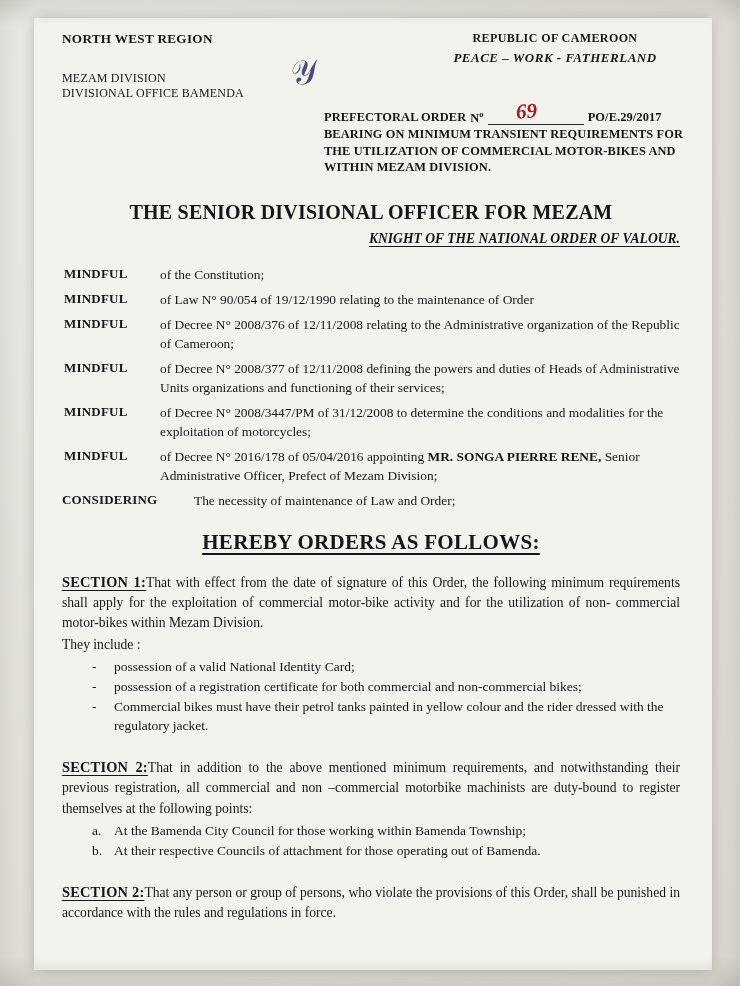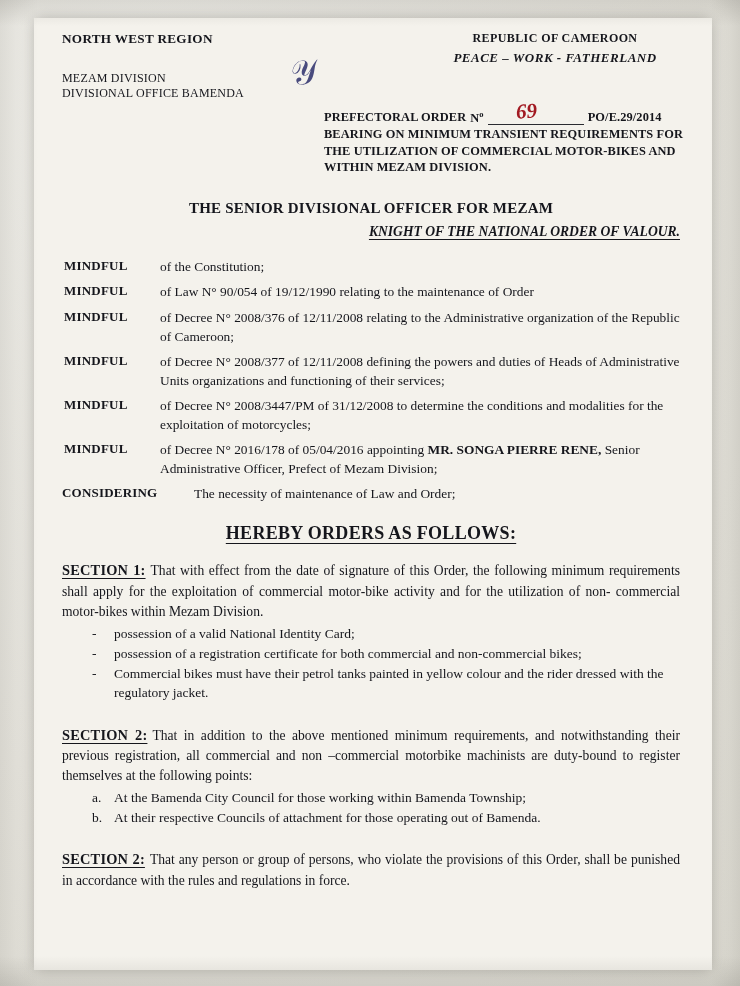--- a/index.html
+++ b/index.html
@@ -136,21 +136,21 @@
   }
   .sup { font-size: 8.5px; vertical-align: super; }
 
   
   .title-wrap {
     text-align: center;
     margin-top: 22px;
   }
   .title1 {
     font-weight: bold;
-    font-size: 15px;
+    font-size: 20px;
     letter-spacing: .2px;
   }
   .title2 {
     font-weight: bold;
     font-style: italic;
     font-size: 13.6px;
     text-decoration: underline;
     text-underline-offset: 3px;
     margin-top: 3px;
     text-align: right;
@@ -172,40 +172,39 @@
     padding-left: 2px;
   }
   .mf-kw.wide { flex: 0 0 132px; padding-left: 0; }
   .mf-body { flex: 1; }
   .mf-body b { font-weight: bold; }
 
   
   .hereby {
     text-align: center;
     font-weight: bold;
-    font-size: 18px;
+    font-size: 21px;
     letter-spacing: .3px;
     text-decoration: underline;
     text-underline-offset: 4px;
     margin: 18px 0 14px 0;
   }
 
   
   .section { margin-bottom: 4px; }
   .sec-para {
     text-align: justify;
     font-size: 13.6px;
     line-height: 1.48;
   }
   .sec-label {
     font-weight: bold;
     font-size: 14.4px;
     text-decoration: underline;
     text-underline-offset: 3px;
-    margin-right: 5px;
     letter-spacing: .2px;
   }
   .they-include { margin-top: 2px; font-size: 13.6px; }
   ul.dash, ol.alpha {
     margin: 2px 0 0 0;
     padding-left: 30px;
     list-style: none;
   }
   ul.dash li, ol.alpha li {
     position: relative;
@@ -245,21 +244,21 @@
       </div>
     </div>
 
     <div class="order-block">
       <div class="order-line1">
         <span>PREFECTORAL ORDER</span>
         <span style="margin-left:4px;">N<span class="sup">o</span></span>
         <span class="ord-no">
           <span class="handwritten">69</span>
         </span>
-        <span>PO/E.29/2014</span>
+        <span>PO/E.29/2017</span>
       </div>
       <div>BEARING ON MINIMUM TRANSIENT REQUIREMENTS FOR</div>
       <div>THE UTILIZATION OF COMMERCIAL MOTOR-BIKES AND</div>
       <div>WITHIN MEZAM DIVISION.</div>
     </div>
 
     <div class="title-wrap">
       <div class="title1">THE SENIOR DIVISIONAL OFFICER FOR MEZAM</div>
       <div class="title2">KNIGHT OF THE NATIONAL ORDER OF VALOUR.</div>
     </div>
@@ -296,20 +295,21 @@
         <div class="mf-body">The necessity of maintenance of Law and Order;</div>
       </div>
     </div>
 
     <div class="hereby">HEREBY ORDERS AS FOLLOWS:</div>
 
     <div class="section">
       <div class="sec-para">
         <span class="sec-label">SECTION 1:</span><span>That with effect from the date of signature of this Order, the following minimum requirements shall apply for the exploitation of commercial motor-bike activity and for the utilization of non- commercial motor-bikes within Mezam Division.</span>
       </div>
+      <div class="they-include">They include :</div>
       <ul class="dash">
         <li><span class="bul">-</span><span>possession of a valid National Identity Card;</span></li>
         <li><span class="bul">-</span><span>possession of a registration certificate for both commercial and non-commercial bikes;</span></li>
         <li><span class="bul">-</span><span>Commercial bikes must have their petrol tanks painted in yellow colour and the rider dressed with the regulatory jacket.</span></li>
       </ul>
     </div>
 
     <div class="gap-lg"></div>
 
     <div class="section">

